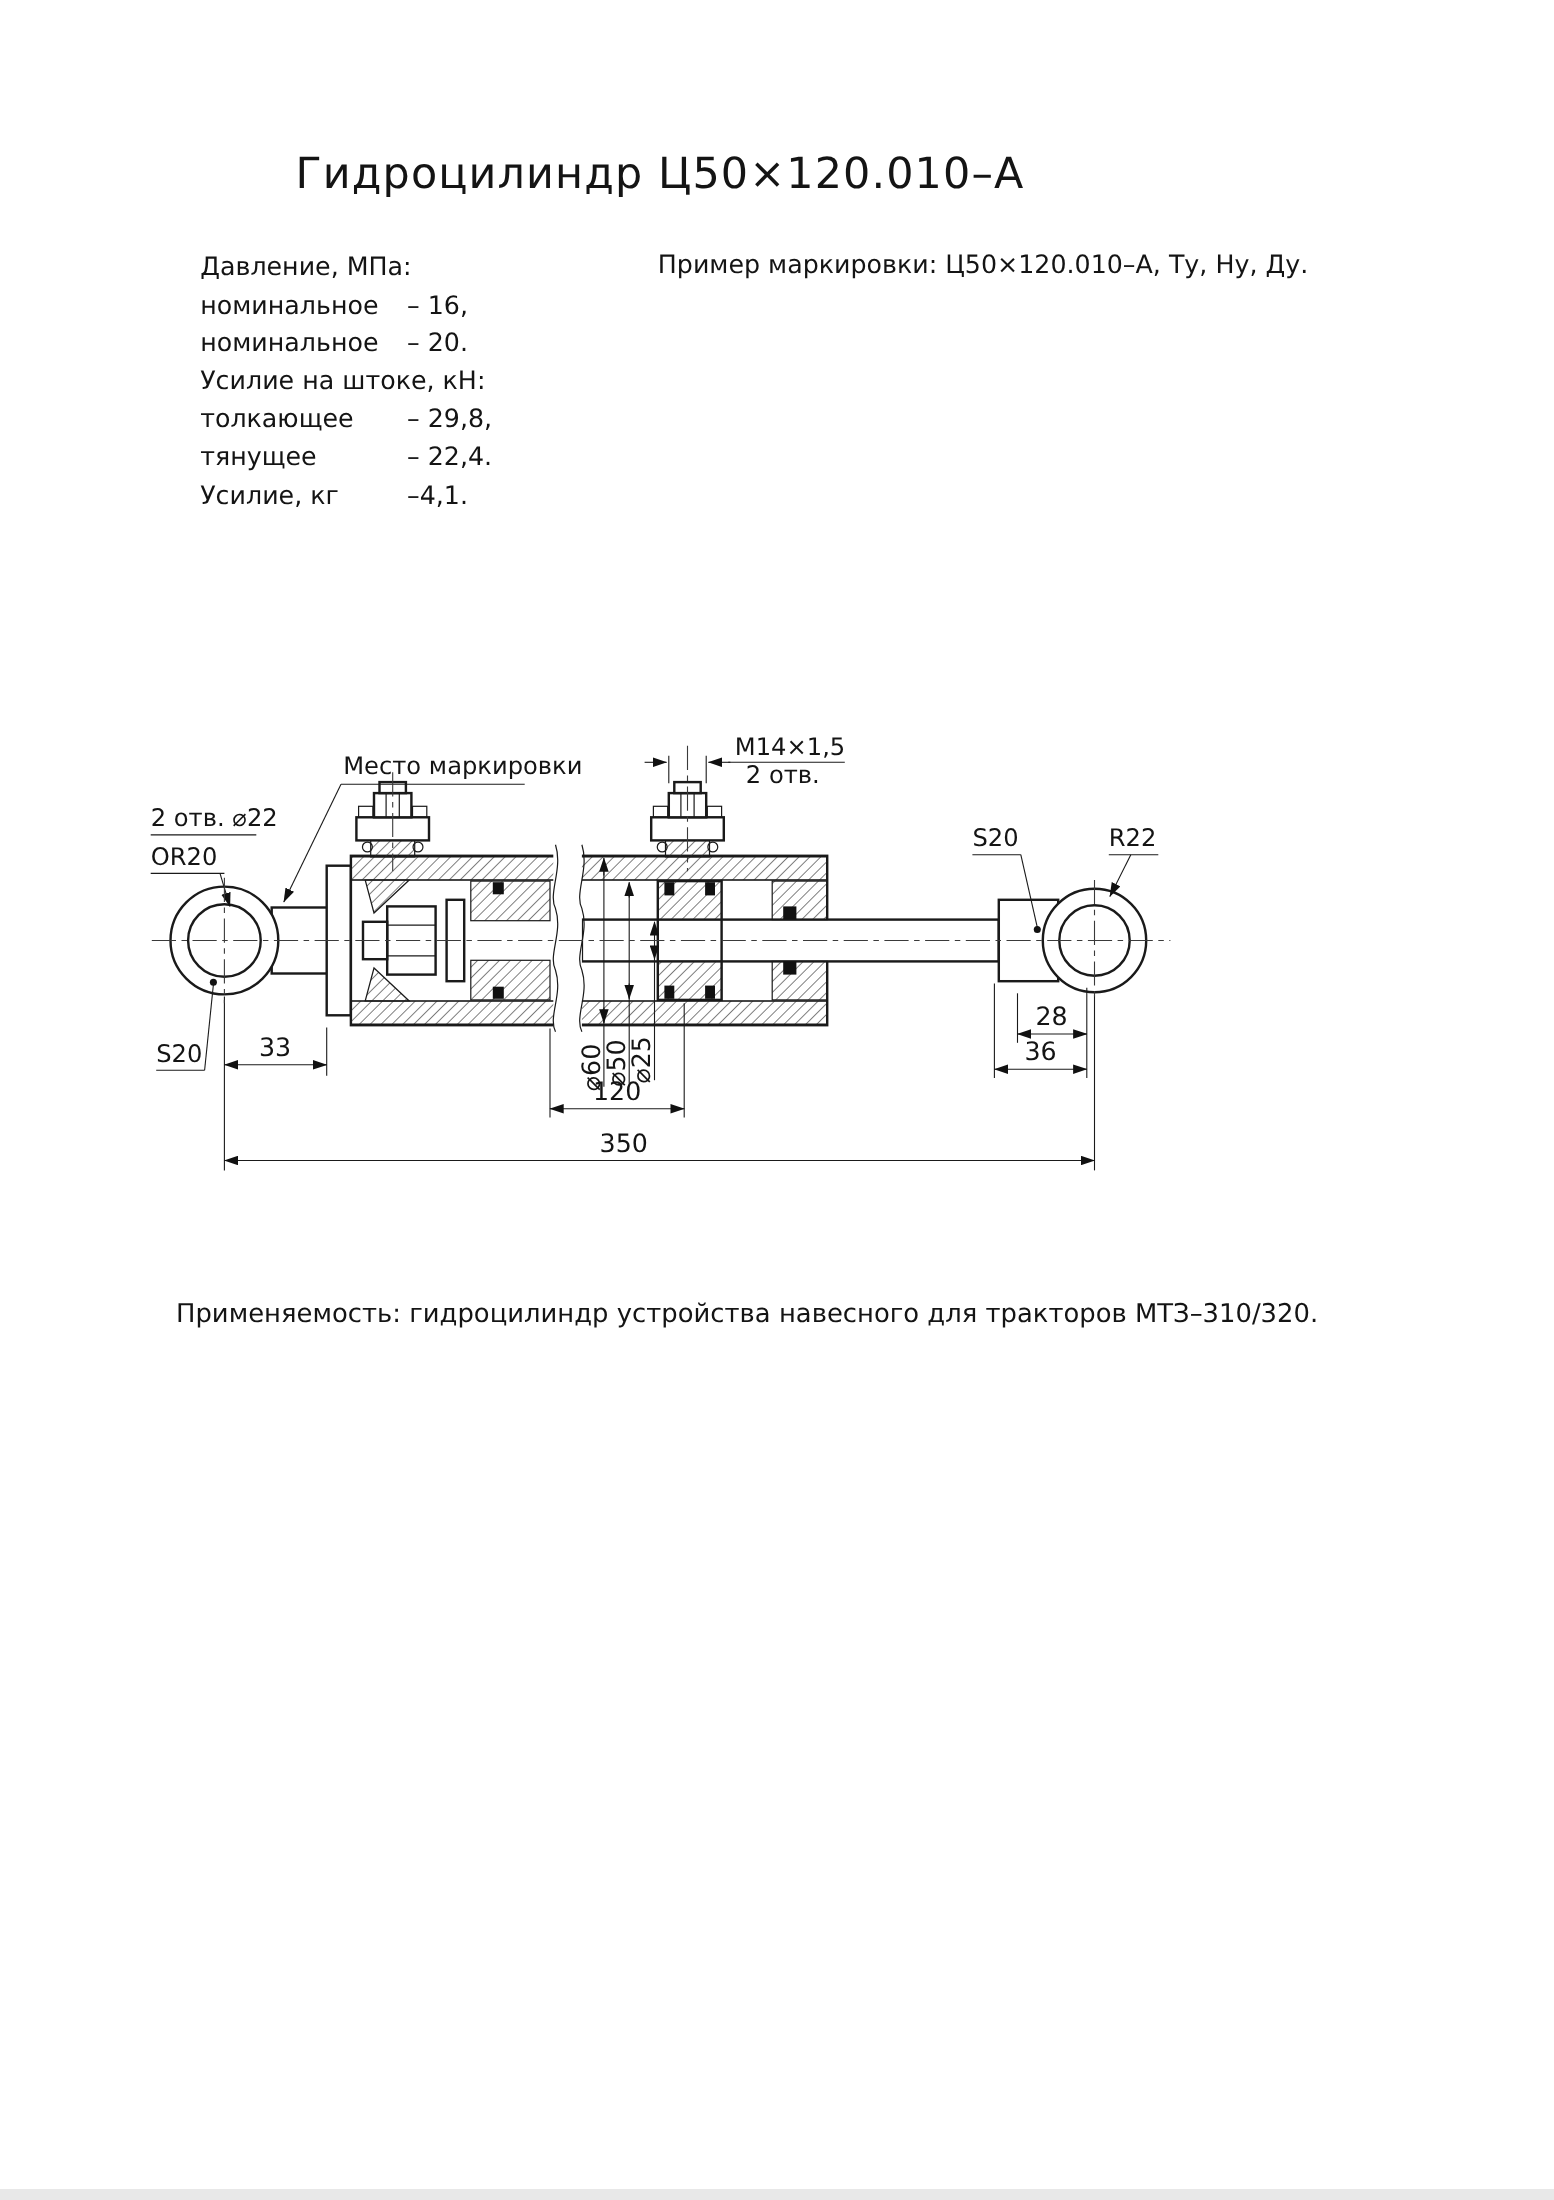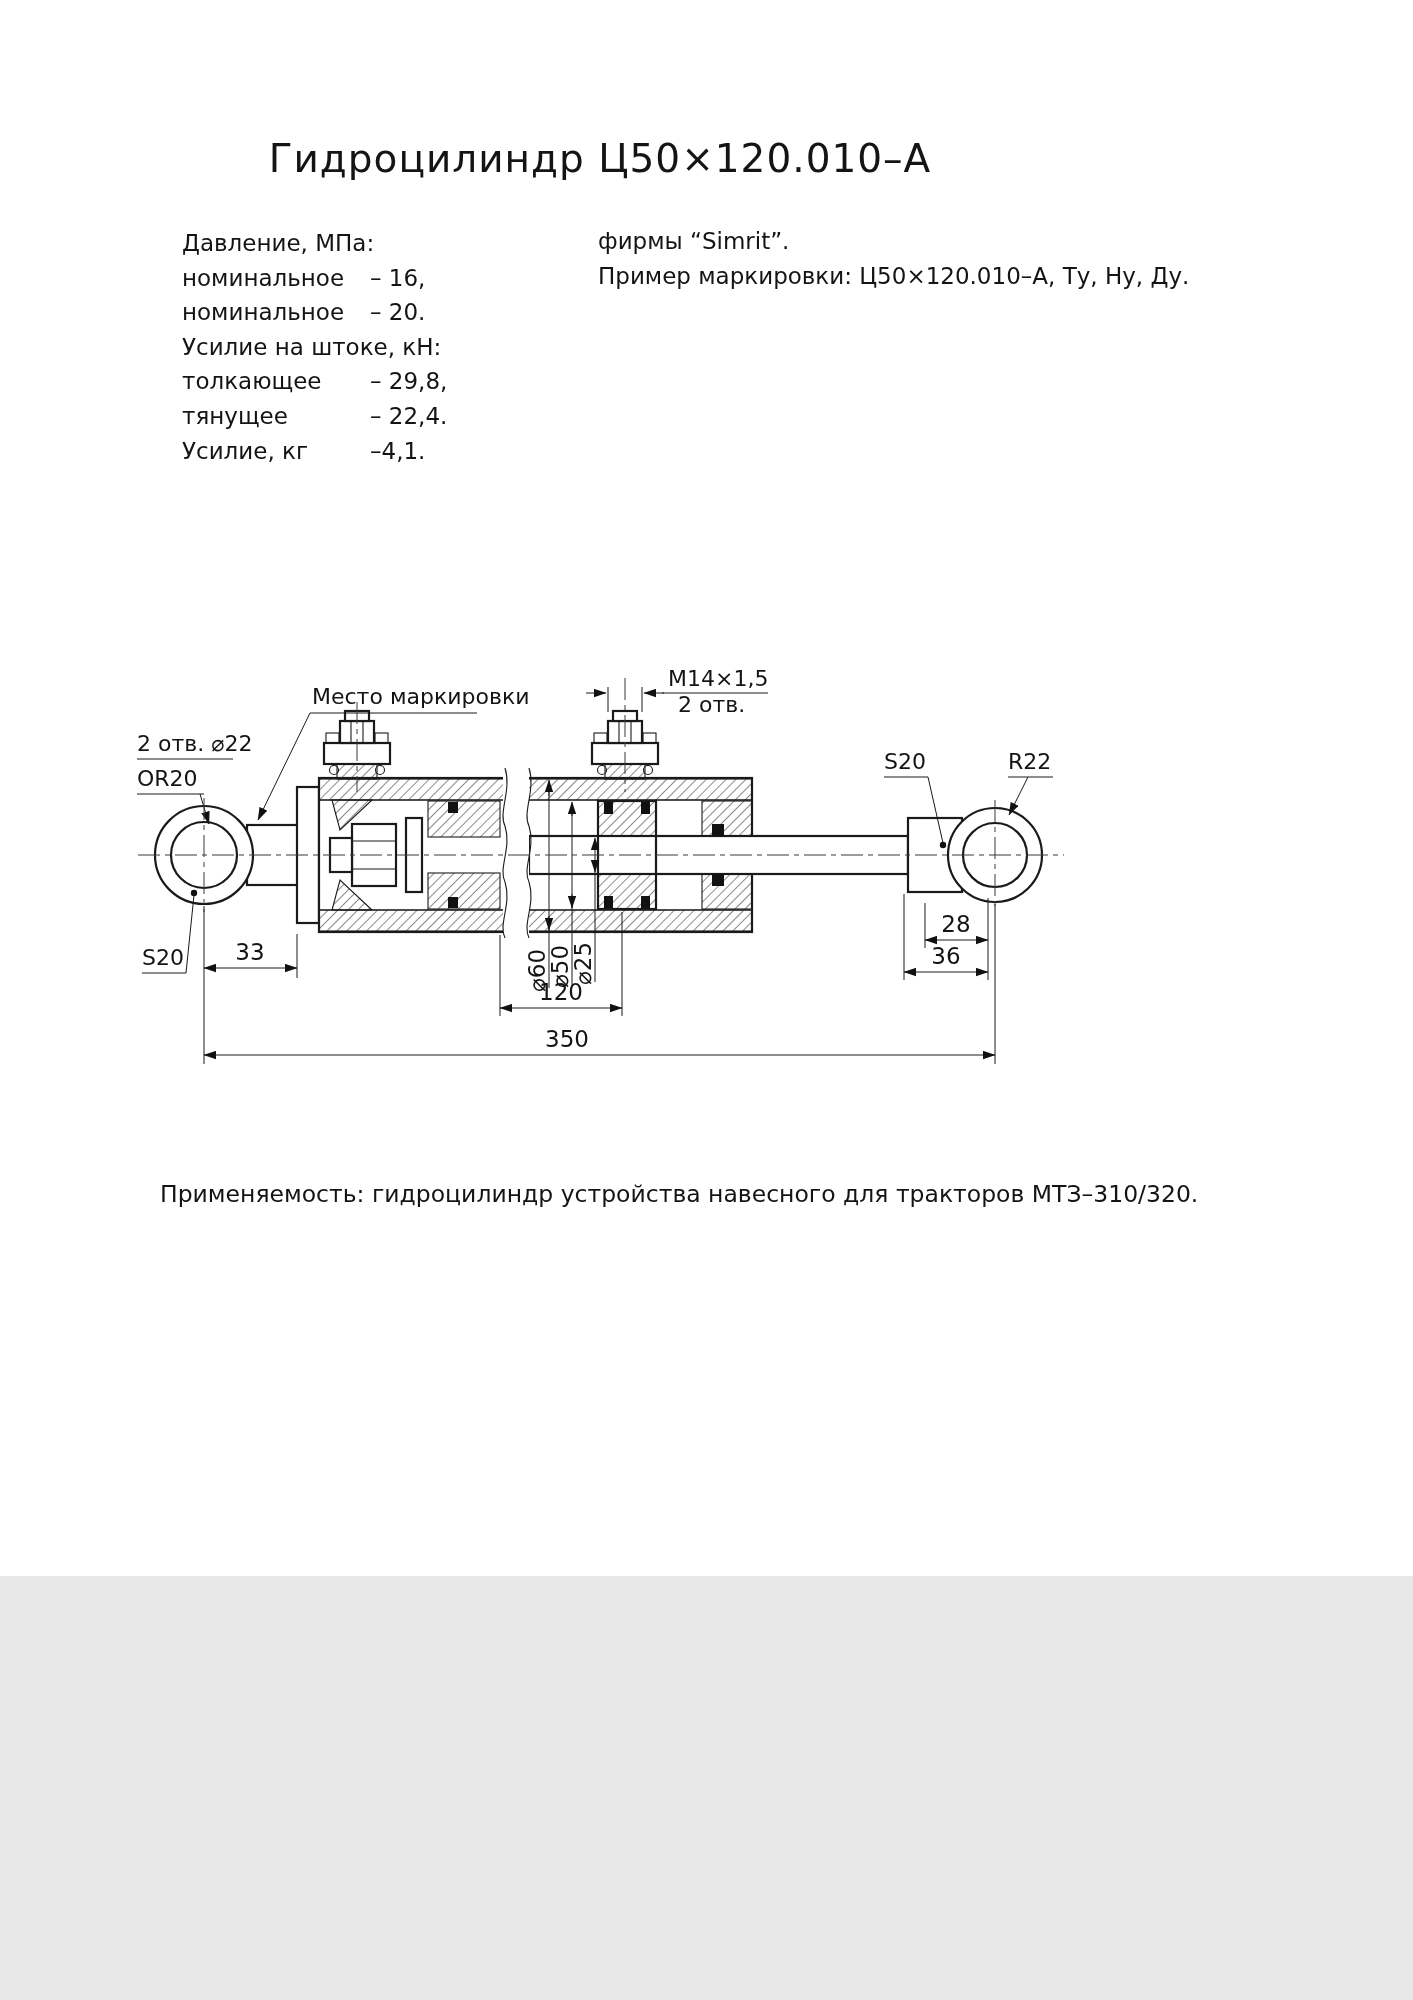--- a/index.html
+++ b/index.html
@@ -1,18 +1,18 @@
 <!DOCTYPE html>
 <html><head>
 <meta charset="utf-8">
 <style>
   html,body{margin:0;padding:0;background:#e8e8e8;}
   .page{
     position:relative;
-    width:1413px;height:1576px;
+    width:1413px;height:1990px;
     background:#ffffff;
     font-family:"DejaVu Sans", sans-serif;
     color:#141414;
     overflow:hidden;
   }
   .title{
     position:absolute;left:0;top:136px;width:1200px;
     text-align:center;font-size:39px;letter-spacing:1px;
   }
   .specs{
@@ -60,21 +60,20 @@
     <div class="val"></div>
     <div class="lab">толкающее</div>
     <div class="val">– 29,8,</div>
     <div class="lab">тянущее</div>
     <div class="val">– 22,4.</div>
     <div class="lab">Усилие, кг</div>
     <div class="val">–4,1.</div>
   </div>
 
   <div class="note">
-    <div>фирмы “Simrit”.</div>
     <div>Пример маркировки: Ц50×120.010–А, Ту, Ну, Ду.</div>
   </div>
 
   <svg width="1413" height="2000" viewBox="0 0 1413 2000">
     <defs>
       <pattern id="hatch" width="7" height="7" patternUnits="userSpaceOnUse" patternTransform="rotate(45)">
         <line x1="0" y1="0" x2="0" y2="7" stroke="#2a2a2a" stroke-width="1.1"></line>
       </pattern>
       <marker id="ar" viewBox="0 0 12 8" markerWidth="13" markerHeight="9" refX="11.5" refY="4" orient="auto-start-reverse" markerUnits="userSpaceOnUse">
         <path d="M0 0 L12 4 L0 8 Z" fill="#111"></path>

